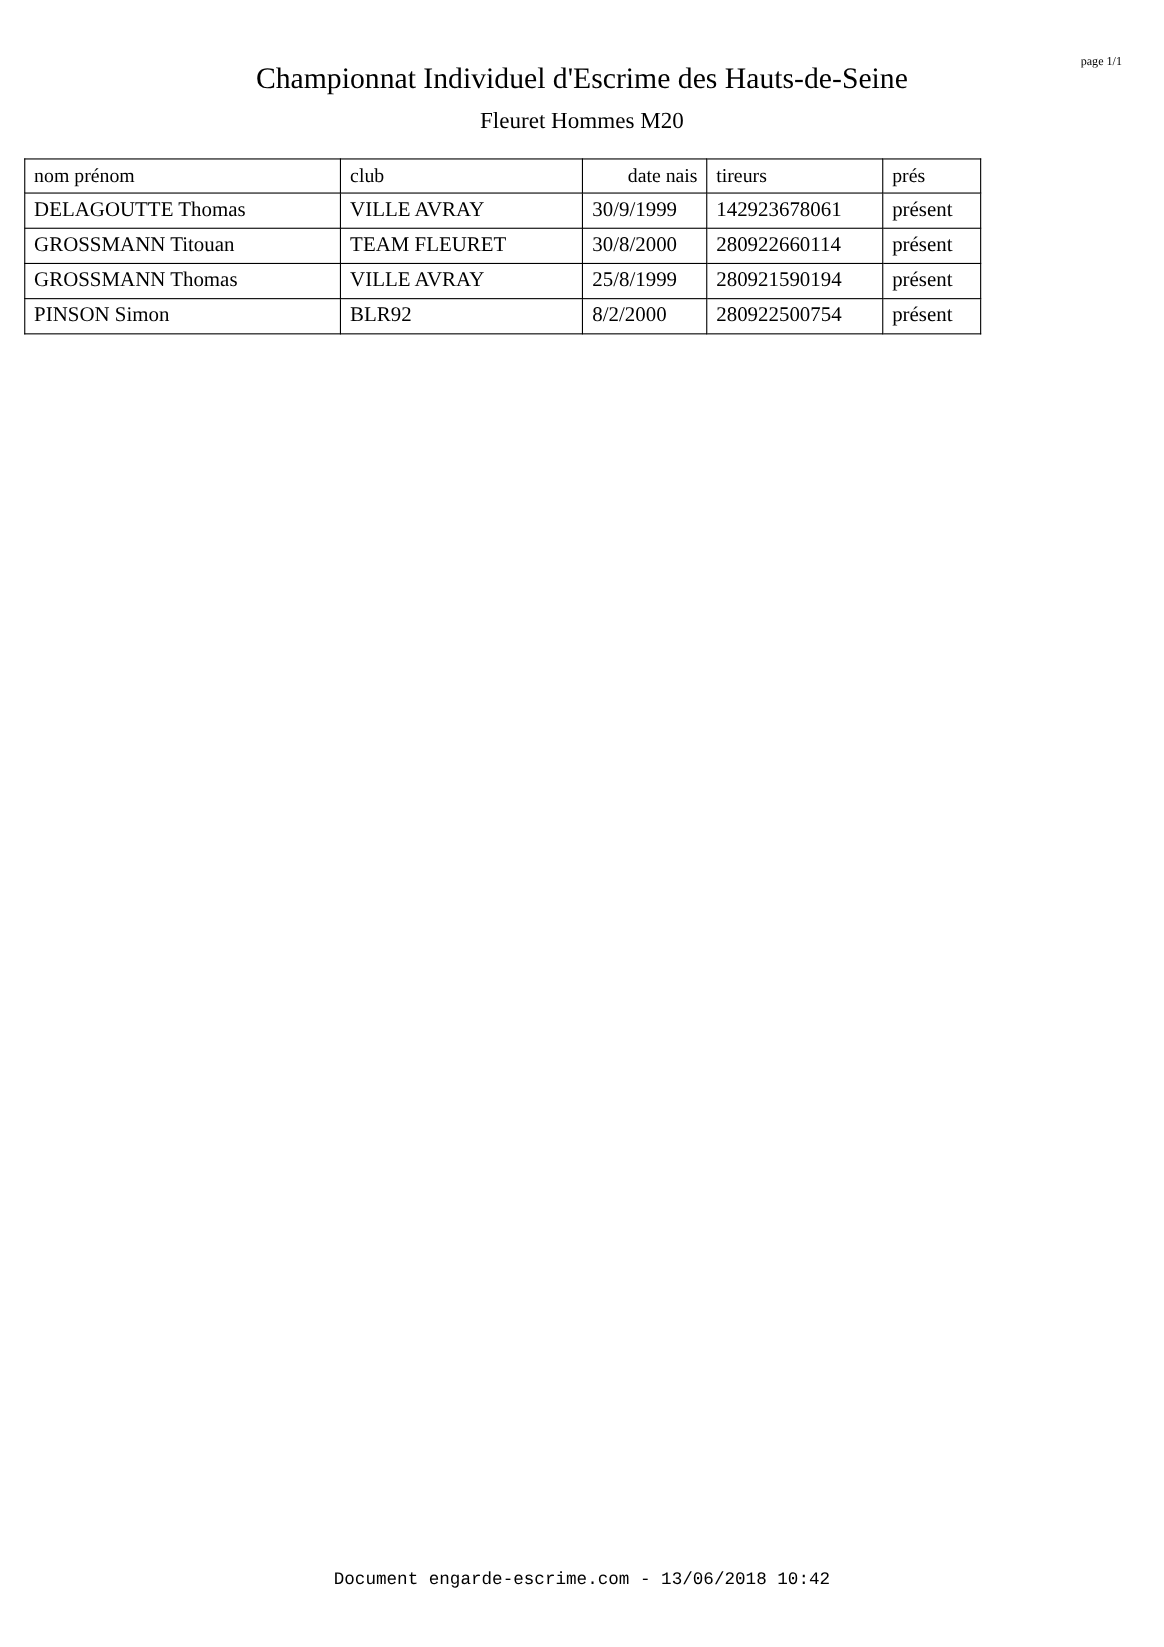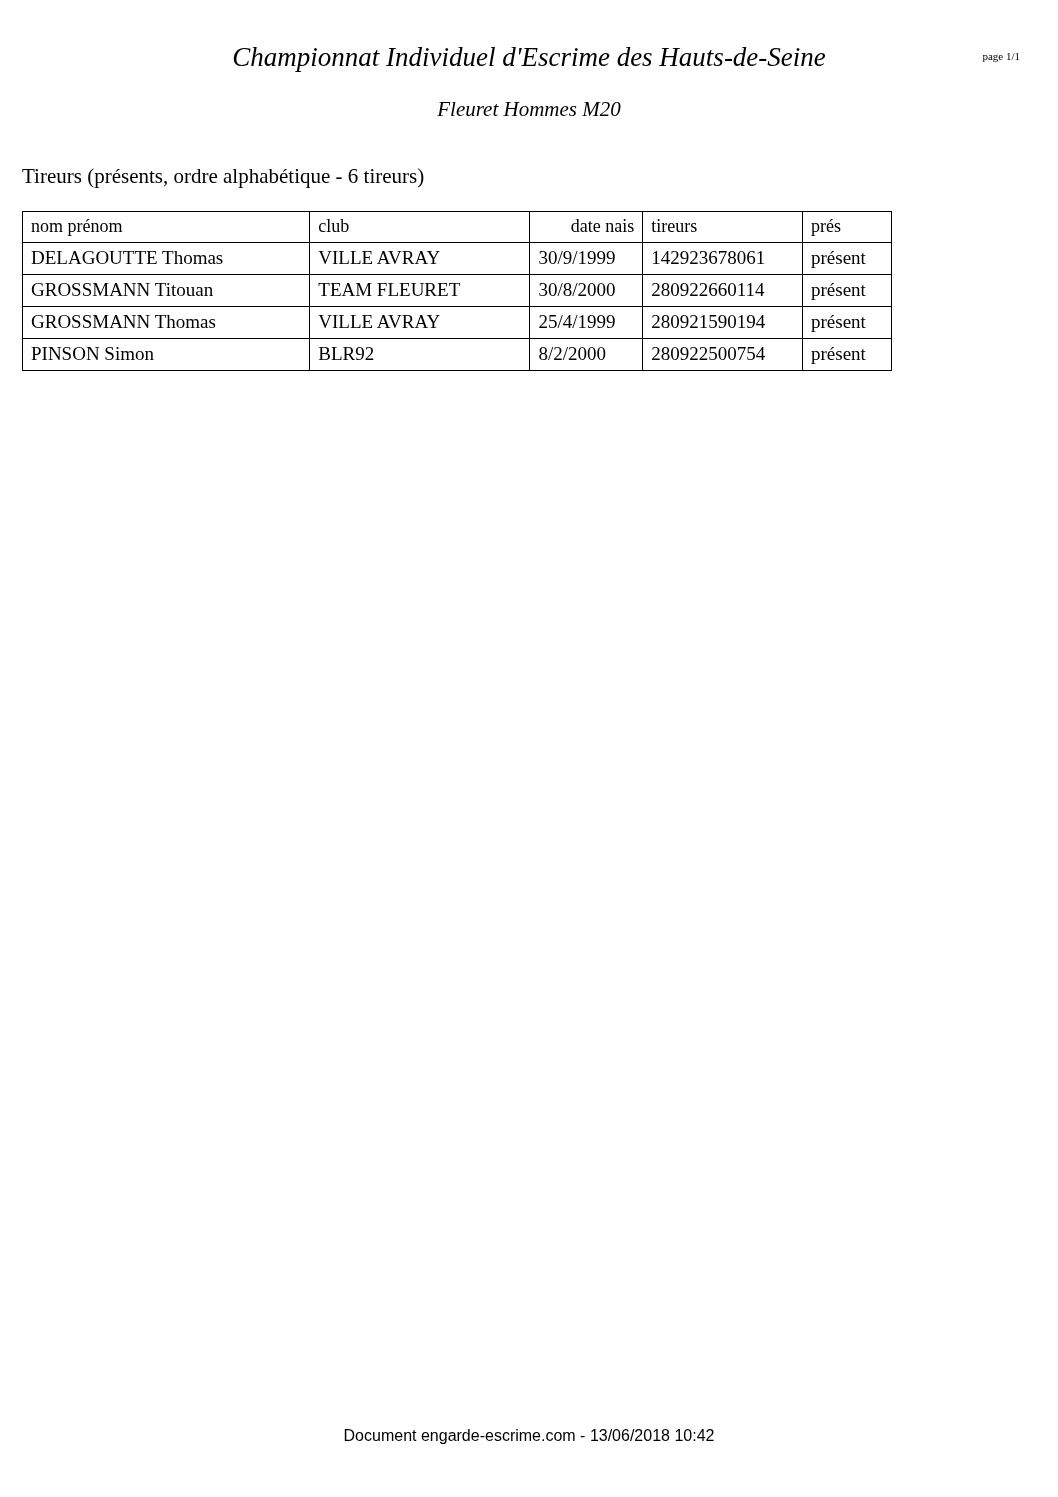--- a/index.html
+++ b/index.html
@@ -20,32 +20,31 @@
     overflow: hidden;
   }
   .page-number {
     position: absolute;
     top: 50px;
     right: 38px;
     font-size: 11px;
     font-family: "Liberation Serif", serif;
   }
   .title-block {
-    padding-top: 42px;
+    padding-top: 56px;
     text-align: center;
-    font-style: italic;
   }
   .doc-title {
     font-size: 27px;
     line-height: 1.15;
     font-family: "Liberation Serif", serif;
   }
   .doc-subtitle {
     font-size: 21px;
-    margin-top: 24px;
+    margin-top: 10px;
     font-family: "Liberation Serif", serif;
   }
   .section-heading {
     margin: 42px 0 0 22px;
     font-size: 21px;
   }
   table.fencers {
     margin: 22px 22px 0 22px;
     border-collapse: collapse;
     width: 870px;
@@ -72,36 +71,35 @@
 
   td.num { text-align: right; margin-left: 48px; }
 
   .footer {
     position: absolute;
     bottom: 52px;
     left: 0;
     right: 0;
     text-align: center;
     font-size: 16px;
-    font-family: Liberation Sans, sans-serif;
+    font-family: Liberation Mono, monospace;
   }
 </style>
 </head>
 <body>
 
 <div class="page">
 
   <div class="page-number">page 1/1</div>
 
   <div class="title-block">
     <div class="doc-title">Championnat Individuel d'Escrime des Hauts-de-Seine</div>
     <div class="doc-subtitle">Fleuret Hommes M20</div>
   </div>
 
-  <div class="section-heading">Tireurs (présents, ordre alphabétique - 6 tireurs)</div>
 
   <table class="fencers">
     <thead>
       <tr>
         <th class="col-name">nom prénom</th>
         <th class="col-club">club</th>
         <th class="col-date">date nais</th>
         <th class="col-lic">tireurs</th>
         <th class="col-pres">prés</th>
       </tr>
@@ -117,21 +115,21 @@
       <tr>
         <td>GROSSMANN Titouan</td>
         <td>TEAM FLEURET</td>
         <td class="num">30/8/2000</td>
         <td>280922660114</td>
         <td>présent</td>
       </tr>
       <tr>
         <td>GROSSMANN Thomas</td>
         <td>VILLE AVRAY</td>
-        <td class="num">25/4/1999</td>
+        <td class="num">25/8/1999</td>
         <td>280921590194</td>
         <td>présent</td>
       </tr>
       <tr>
         <td>PINSON Simon</td>
         <td>BLR92</td>
         <td class="num">8/2/2000</td>
         <td>280922500754</td>
         <td>présent</td>
       </tr>

